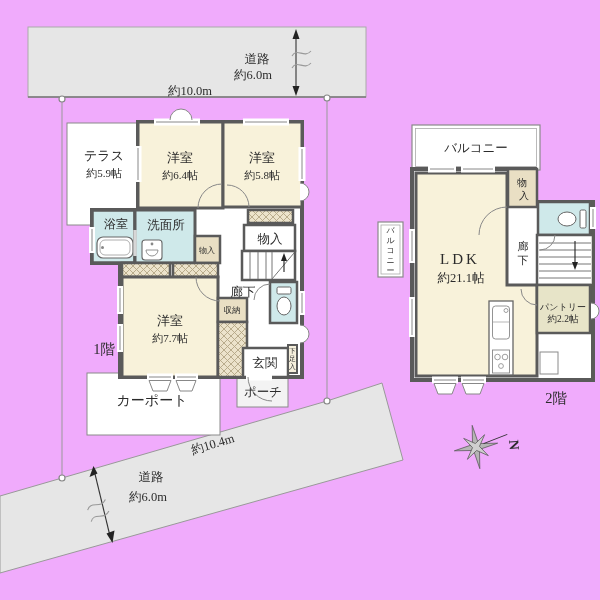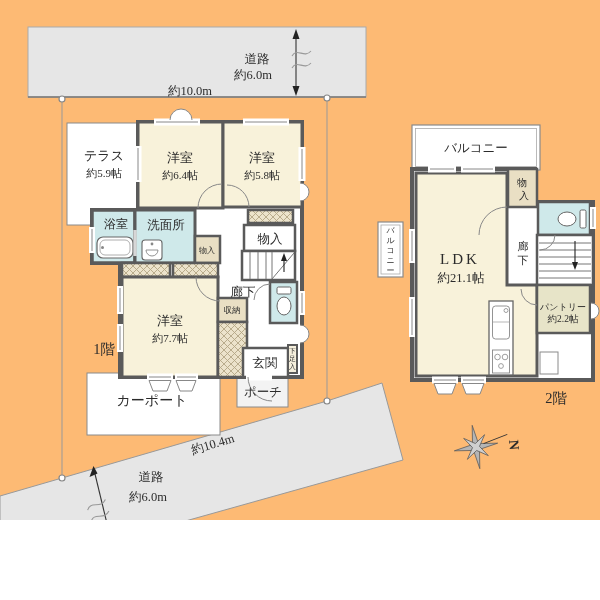--- a/index.html
+++ b/index.html
@@ -1,16 +1,16 @@
 <!DOCTYPE html>
 <html><head>
 <meta charset="utf-8">
 <style>
   html,body{margin:0;padding:0;background:#fff;}
-  .stage{position:relative;width:600px;height:520px;background:#fdba74;overflow:hidden;}
+  .stage{position:relative;width:600px;height:600px;background:#f0abfc;overflow:hidden;}
   svg text{font-family:"Liberation Serif","DejaVu Serif",serif;fill:#2b2b2b;}
   .room-label{font-size:13px;}
   .size-label{font-size:11px;}
   .road-label{font-size:12.5px;}
   .floor-label{font-size:14.5px;}
 </style>
 </head>
 <body>
 
 <div class="stage">

